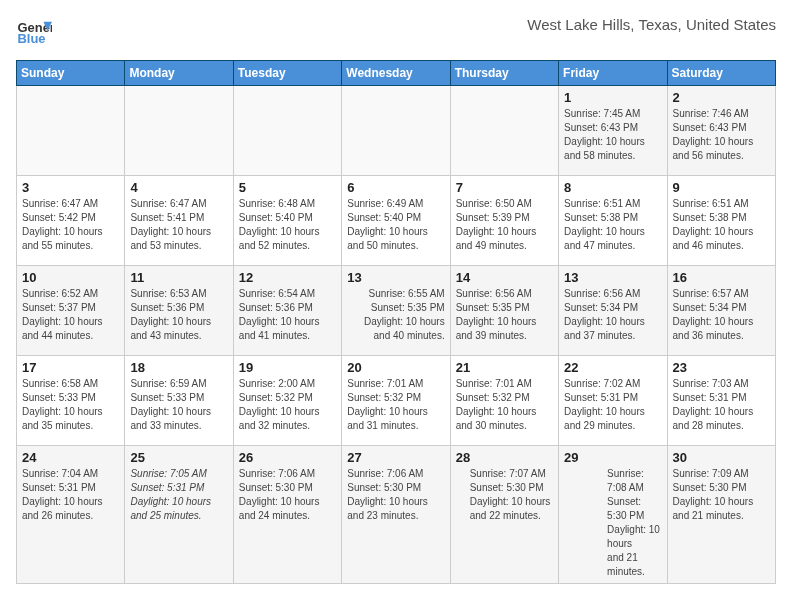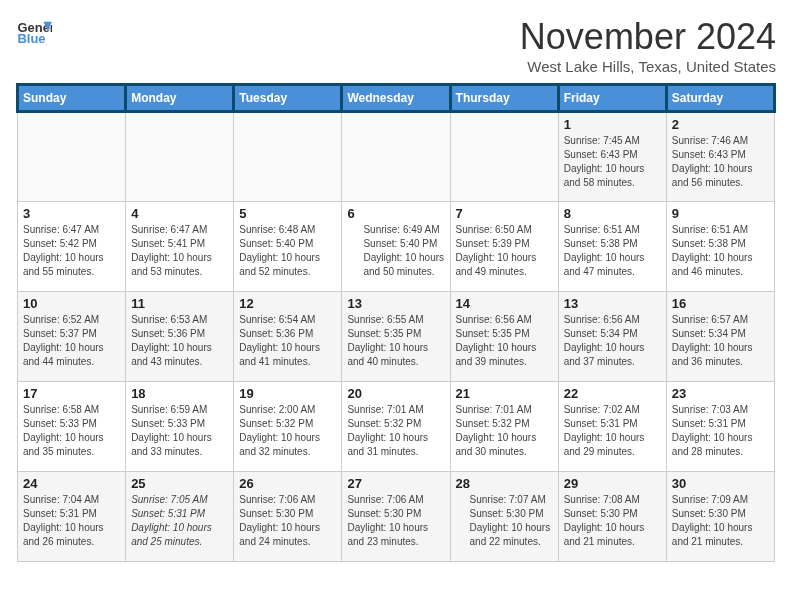--- a/index.html
+++ b/index.html
@@ -42,21 +42,21 @@
       border-collapse: collapse;
       font-size: 11px;
     }
     .calendar thead th {
       background: #4a90d9;
       color: #fff;
       padding: 5px 4px;
       text-align: left;
       font-size: 12px;
       font-weight: bold;
-      border: 3px solid #0c4a6e;
+      border: 1px solid #0c4a6e;
     }
     .calendar tbody td {
       border: 1px solid #ccc;
       vertical-align: top;
       padding: 4px 5px;
       width: 108px;
       height: 90px;
       background: #fff;
     }
     .calendar tbody tr:nth-child(odd) td {
@@ -86,21 +86,20 @@
 
 <div class="header">
   <div class="logo">
     <svg class="logo-icon" viewBox="0 0 50 50">
       <text x="2" y="22" font-size="18" font-weight="bold" fill="#333">General</text>
       <text x="2" y="38" font-size="18" font-weight="bold" fill="#4a90d9">Blue</text>
       <polygon points="38,8 50,8 44,20" fill="#4a90d9"></polygon>
     </svg>
   </div>
   <div class="title-block">
-    <div class="month-title">November 2024</div>
     <div class="location">West Lake Hills, Texas, United States</div>
   </div>
 </div>
 
 <table class="calendar">
   <thead>
     <tr>
     <th>Sunday</th>
         <th>Monday</th>
         <th>Tuesday</th>
@@ -149,21 +148,21 @@
         </td>
         <td>
           <span class="day-number">5</span>
           <div class="day-info" style="white-space: pre-line;">Sunrise: 6:48 AM
 Sunset: 5:40 PM
 Daylight: 10 hours
 and 52 minutes.</div>
         </td>
         <td>
           <span class="day-number">6</span>
-          <div class="day-info" style="white-space: pre-line; margin-left: 16px;">Sunrise: 6:49 AM
+          <div class="day-info" style="white-space: pre-line;">Sunrise: 6:49 AM
 Sunset: 5:40 PM
 Daylight: 10 hours
 and 50 minutes.</div>
         </td>
         <td>
           <span class="day-number">7</span>
           <div class="day-info" style="white-space: pre-line;">Sunrise: 6:50 AM
 Sunset: 5:39 PM
 Daylight: 10 hours
 and 49 minutes.</div>
@@ -200,21 +199,21 @@
         </td>
         <td>
           <span class="day-number">12</span>
           <div class="day-info" style="white-space: pre-line;">Sunrise: 6:54 AM
 Sunset: 5:36 PM
 Daylight: 10 hours
 and 41 minutes.</div>
         </td>
         <td>
           <span class="day-number">13</span>
-          <div class="day-info" style="white-space: pre-line;">Sunrise: 6:55 AM
+          <div class="day-info" style="white-space: pre-line; text-align: right;">Sunrise: 6:55 AM
 Sunset: 5:35 PM
 Daylight: 10 hours
 and 40 minutes.</div>
         </td>
         <td>
           <span class="day-number">14</span>
           <div class="day-info" style="white-space: pre-line;">Sunrise: 6:56 AM
 Sunset: 5:35 PM
 Daylight: 10 hours
 and 39 minutes.</div>
@@ -316,21 +315,21 @@
         </td>
         <td>
           <span class="day-number">28</span>
           <div class="day-info" style="white-space: pre-line; margin-left: 14px;">Sunrise: 7:07 AM
 Sunset: 5:30 PM
 Daylight: 10 hours
 and 22 minutes.</div>
         </td>
         <td>
           <span class="day-number">29</span>
-          <div class="day-info" style="white-space: pre-line;">Sunrise: 7:08 AM
+          <div class="day-info" style="white-space: pre-line; margin-left: 43px;">Sunrise: 7:08 AM
 Sunset: 5:30 PM
 Daylight: 10 hours
 and 21 minutes.</div>
         </td>
         <td>
           <span class="day-number">30</span>
           <div class="day-info" style="white-space: pre-line;">Sunrise: 7:09 AM
 Sunset: 5:30 PM
 Daylight: 10 hours
 and 21 minutes.</div>

